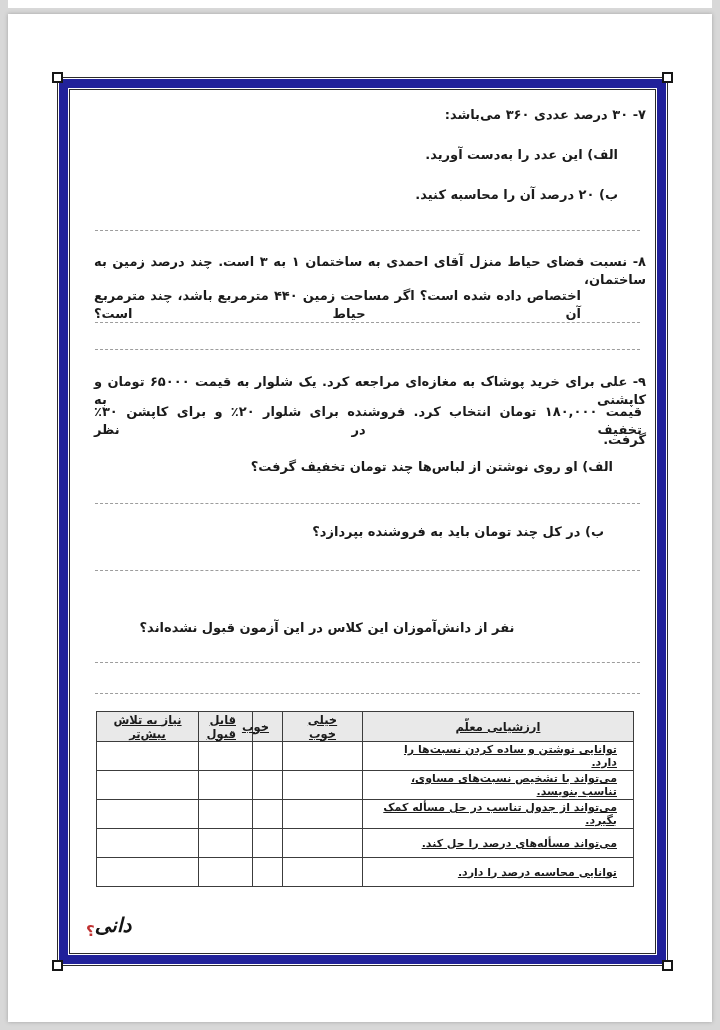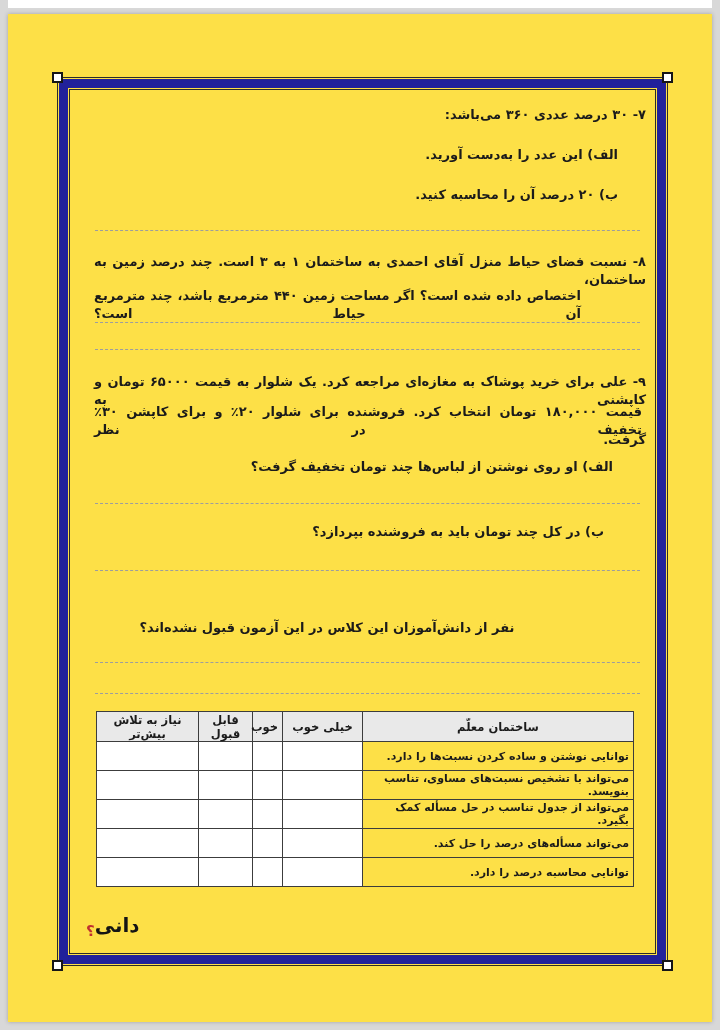--- a/index.html
+++ b/index.html
@@ -10,21 +10,21 @@
   *{box-sizing:border-box;}
   html,body{margin:0;padding:0;}
   body{
     width:720px;height:1030px;position:relative;overflow:hidden;
     background:#d8d8d8;
     font-family:"DejaVu Sans",sans-serif;
   }
   .prev-edge{position:absolute;top:0;left:8px;right:8px;height:8px;background:#ffffff;}
   .page{
     position:absolute;left:8px;top:14px;width:704px;height:1008px;
-    background:#fde047;box-shadow:0 0 4px rgba(0,0,0,.25);
+    background:#ffffff;box-shadow:0 0 4px rgba(0,0,0,.25);
   }
   
   .frame{position:absolute;left:49px;top:63px;width:611px;height:889px;border:1px solid #2b2b2b;}
   .frame-navy{position:absolute;inset:1px;border:9px solid var(--frame-navy);}
   .frame-navy::after{content:"";position:absolute;inset:1px;border:1px solid #2b2b2b;}
   .corner{position:absolute;width:11px;height:11px;border:2px solid #161616;background:#ffffff;}
   .corner.tl{left:-6px;top:-6px;} .corner.tr{right:-6px;top:-6px;}
   .corner.bl{left:-6px;bottom:-6px;} .corner.br{right:-6px;bottom:-6px;}
 
   .content{position:absolute;left:70px;top:0;width:568px;height:1008px;direction:rtl;}
@@ -34,30 +34,30 @@
   }
   .line.fill{left:0;white-space:normal;text-align:justify;text-align-last:justify;margin-left:16px;}
   .line.center{left:0;text-align:center;white-space:nowrap;}
   .dash{position:absolute;left:17px;right:6px;height:0;border-top:1px dashed #9d9d9d;}
 
   table.eval{
     position:absolute;left:18px;top:697px;width:537px;
     border-collapse:collapse;direction:rtl;table-layout:fixed;
   }
   table.eval th,table.eval td{
-    border:1px solid #3c3c3c;color:var(--ink);font-weight:700;padding:0 4px;
+    border:1px solid #3c3c3c;color:var(--ink);font-weight:700;padding:0 16px;text-decoration:underline;
   }
   table.eval thead tr{height:30px;background:#e9e9e9;}
   table.eval tbody tr{height:29px;}
   table.eval th{font-size:11.5px;text-align:center;}
   td.crit{font-size:11px;text-align:right;padding-right:7px;}
   td.blank{background:#ffffff;}
 
   .logo{position:absolute;left:8px;top:899px;direction:rtl;white-space:nowrap;}
-  .logo .word{font-size:20px;font-weight:700;color:#141414;}
+  .logo .word{font-size:20px;font-weight:700;font-style:italic;color:#141414;}
   .logo .mark{font-size:15px;font-weight:700;color:var(--logo-red);position:relative;top:4px;}
 </style>
 </head>
 <body>
 
 <div class="prev-edge"></div>
 
 <div class="page">
 
   <div class="frame">
@@ -95,21 +95,21 @@
     <table class="eval">
       <colgroup>
         <col style="width:271px">
           <col style="width:80px">
           <col style="width:30px">
           <col style="width:54px">
           <col style="width:102px">
       </colgroup>
       <thead>
         <tr>
-          <th>ساختمان معلّم</th>
+          <th>ارزشیابی معلّم</th>
           <th>خیلی خوب</th>
           <th>خوب</th>
           <th>قابل قبول</th>
           <th>نیاز به تلاش بیش‌تر</th>
         </tr>
       </thead>
       <tbody>
         <tr>
           <td class="crit">توانایی نوشتن و ساده کردن نسبت‌ها را دارد.</td>
           <td class="blank"></td>

